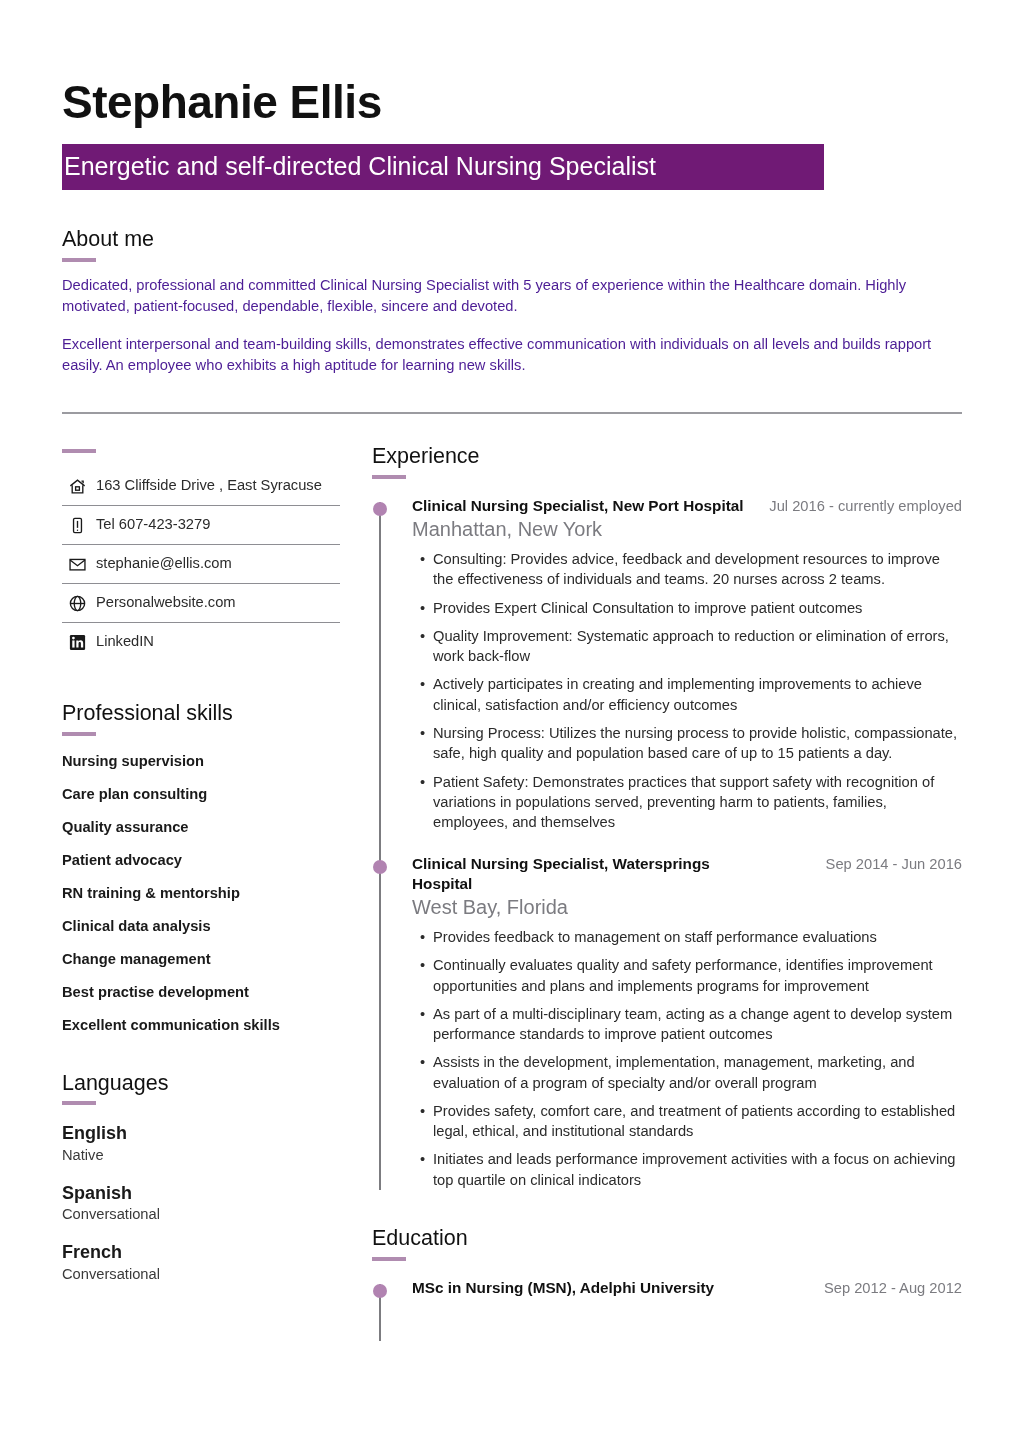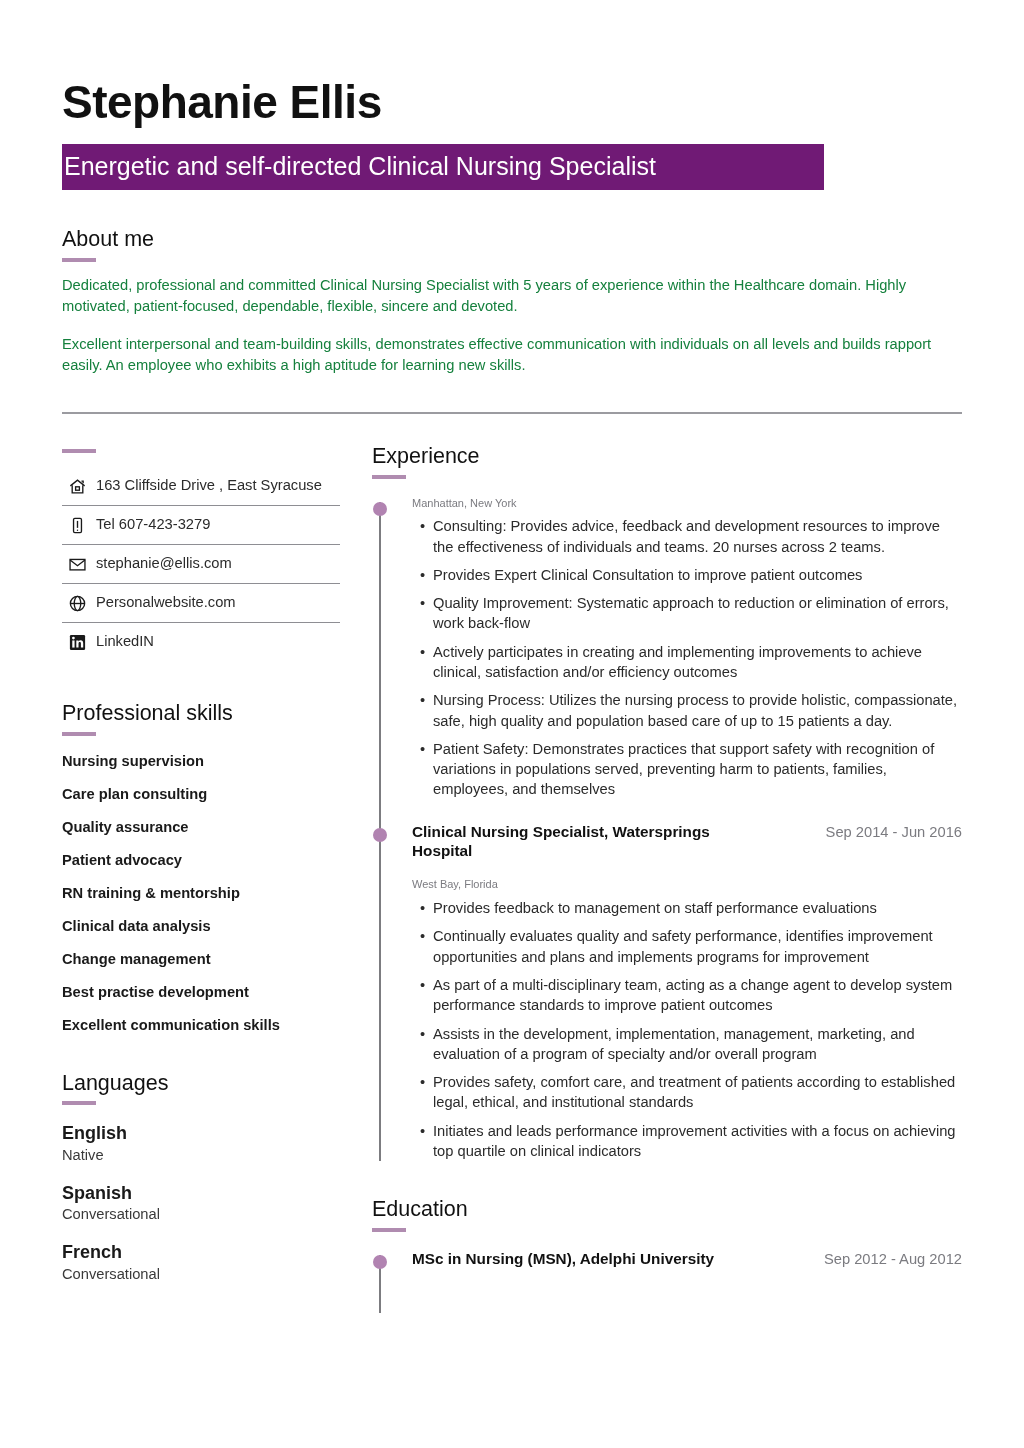--- a/index.html
+++ b/index.html
@@ -53,21 +53,21 @@
     background: #b08cb0;
     margin-top: 5px;
   }
 
   
   .about { margin-top: 37px; }
   .about-body { margin-top: 13px; }
   .about-body p {
     font-size: 14.7px;
     line-height: 1.42;
-    color: #15803d;
+    color: #4c1d95;
   }
   .about-body p + p { margin-top: 17px; }
 
   .divider {
     margin-top: 36px;
     height: 2px;
     background: #9b9ba0;
     width: 900px;
   }
 
@@ -167,24 +167,24 @@
   }
   .entry-date {
     font-size: 14.7px;
     color: #7b7b80;
     white-space: nowrap;
     line-height: 1.26;
     padding-left: 10px;
     padding-top: 1px;
   }
   .entry-place {
-    font-size: 11px;
+    font-size: 20px;
     color: #7b7b80;
     line-height: 1.35;
-    margin-top: 17px;
+    margin-top: 1px;
   }
   .bullets { margin-top: 6px; padding-left: 8px; }
   .bullet {
     position: relative;
     font-size: 14.7px;
     line-height: 1.38;
     color: #2b2b2b;
     padding-left: 13px;
     margin-top: 8px;
   }
@@ -326,20 +326,24 @@
 
       <div>
         <div class="sec-h">Experience</div>
         <div class="sec-rule"></div>
 
         <div class="tl">
           <div class="tl-line"></div>
 
           <div class="entry">
             <div class="dot"></div>
+            <div class="entry-head">
+              <div class="entry-title">Clinical Nursing Specialist, New Port Hospital</div>
+              <div class="entry-date">Jul 2016 - currently employed</div>
+            </div>
             <div class="entry-place">Manhattan, New York</div>
             <div class="bullets">
               <div class="bullet">Consulting: Provides advice, feedback and development resources to improve the effectiveness of individuals and teams. 20 nurses across 2 teams.</div>
               <div class="bullet">Provides Expert Clinical Consultation to improve patient outcomes</div>
               <div class="bullet">Quality Improvement: Systematic approach to reduction or elimination of errors, work back-flow</div>
               <div class="bullet">Actively participates in creating and implementing improvements to achieve clinical, satisfaction and/or efficiency outcomes</div>
               <div class="bullet">Nursing Process: Utilizes the nursing process to provide holistic, compassionate, safe, high quality and population based care of up to 15 patients a day.</div>
               <div class="bullet">Patient Safety: Demonstrates practices that support safety with recognition of variations in populations served, preventing harm to patients, families, employees, and themselves</div>
             </div>
           </div>

